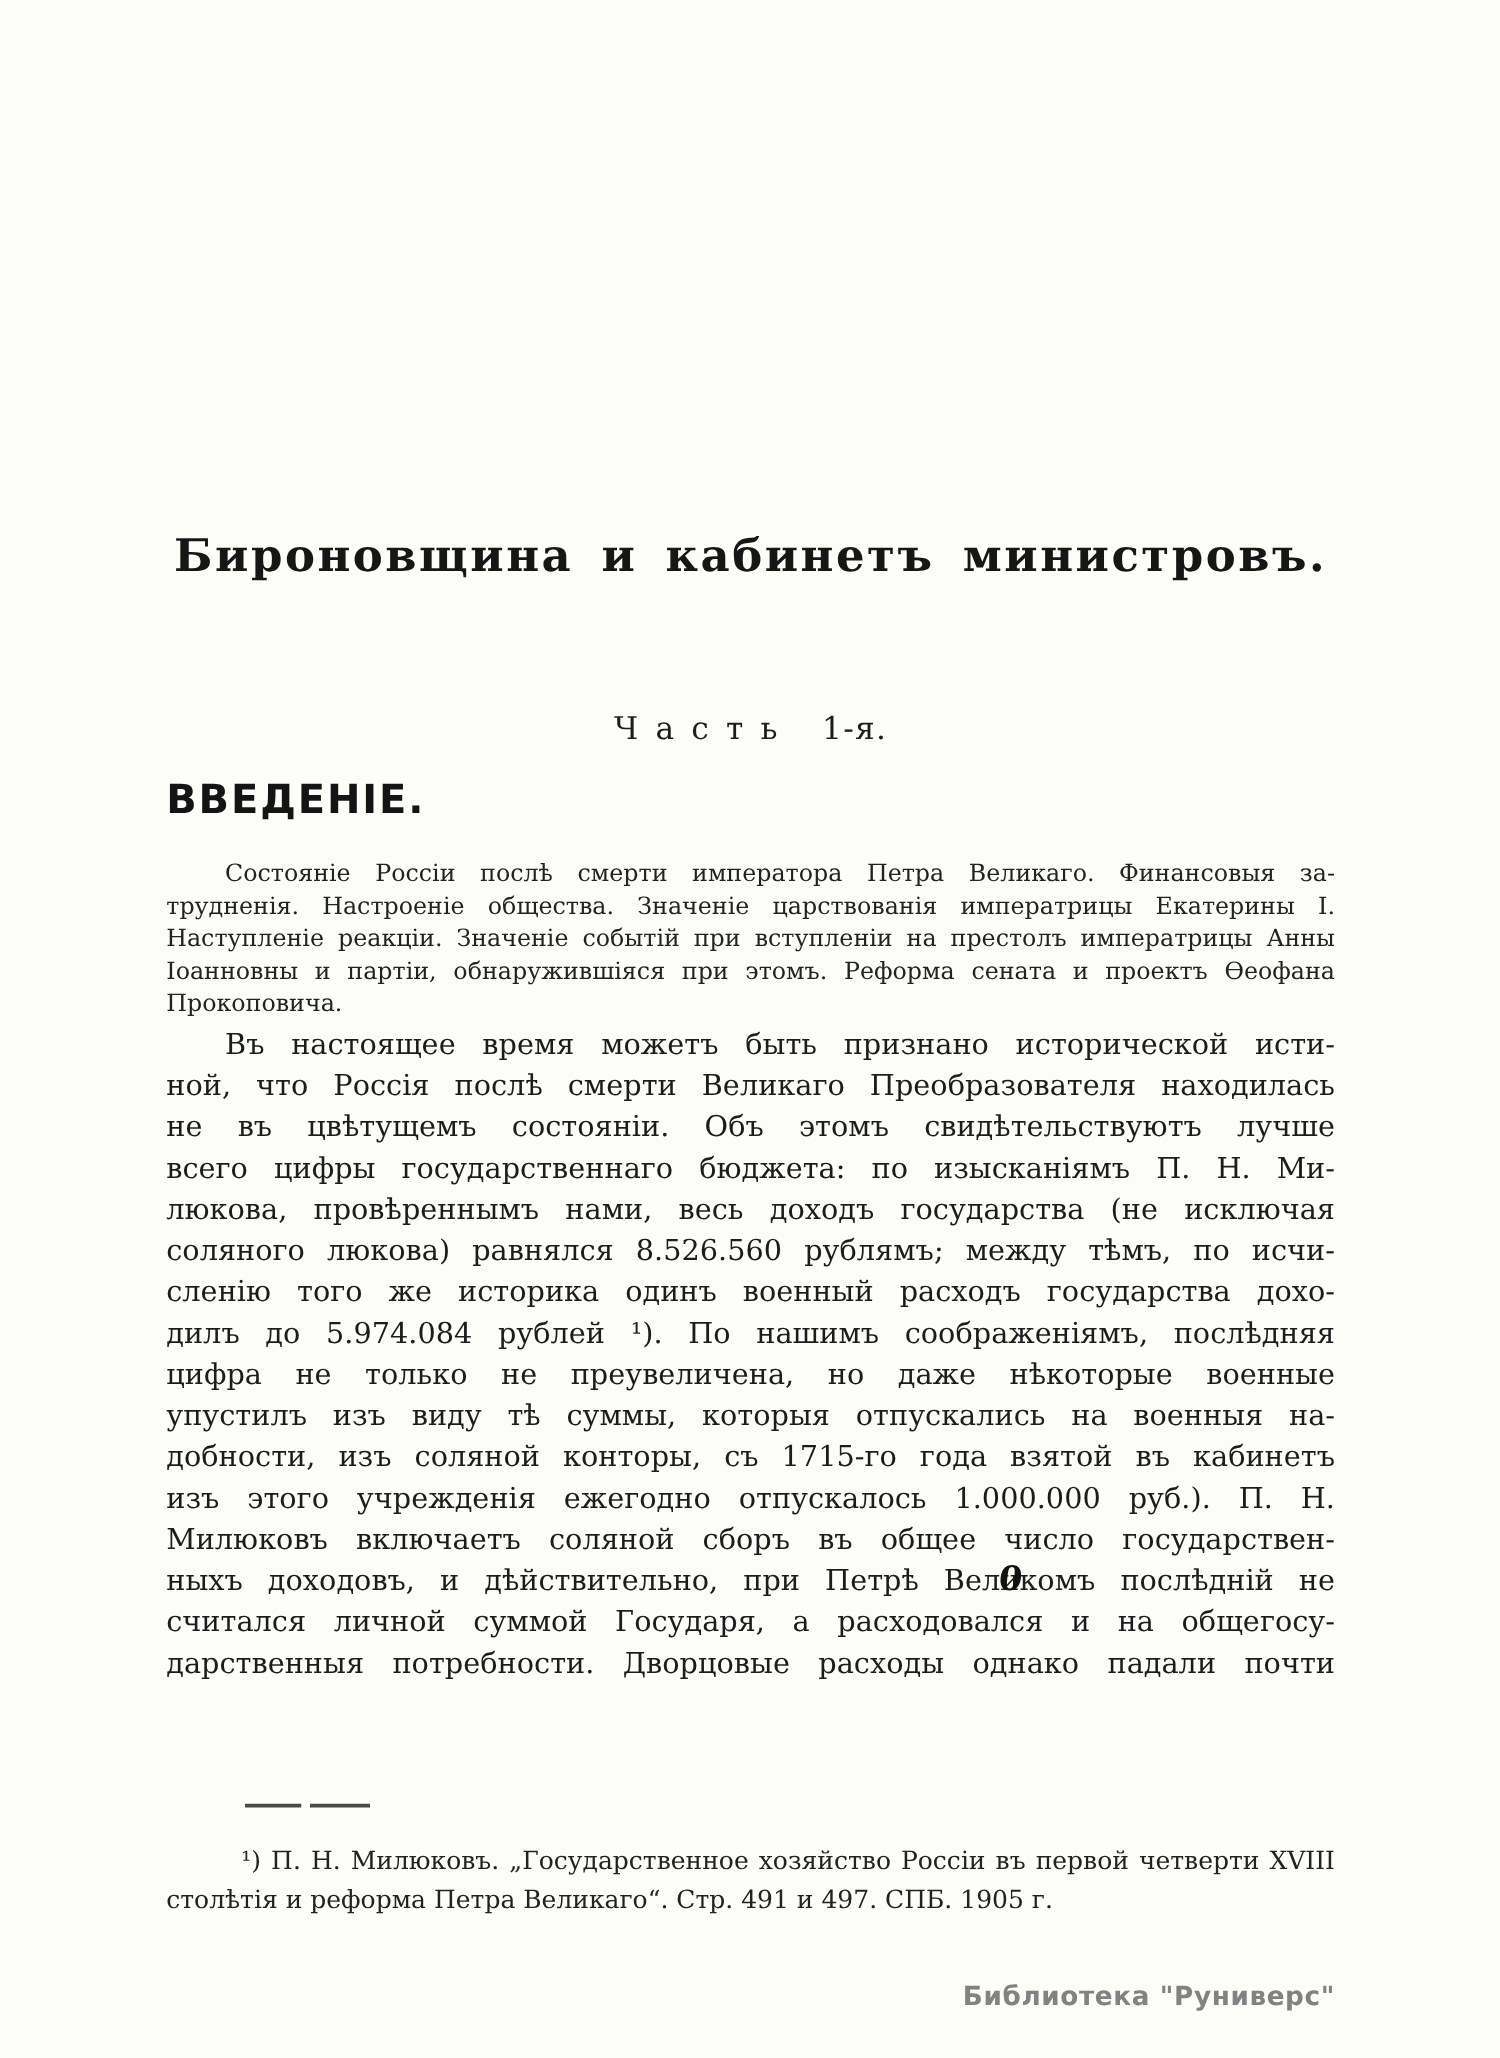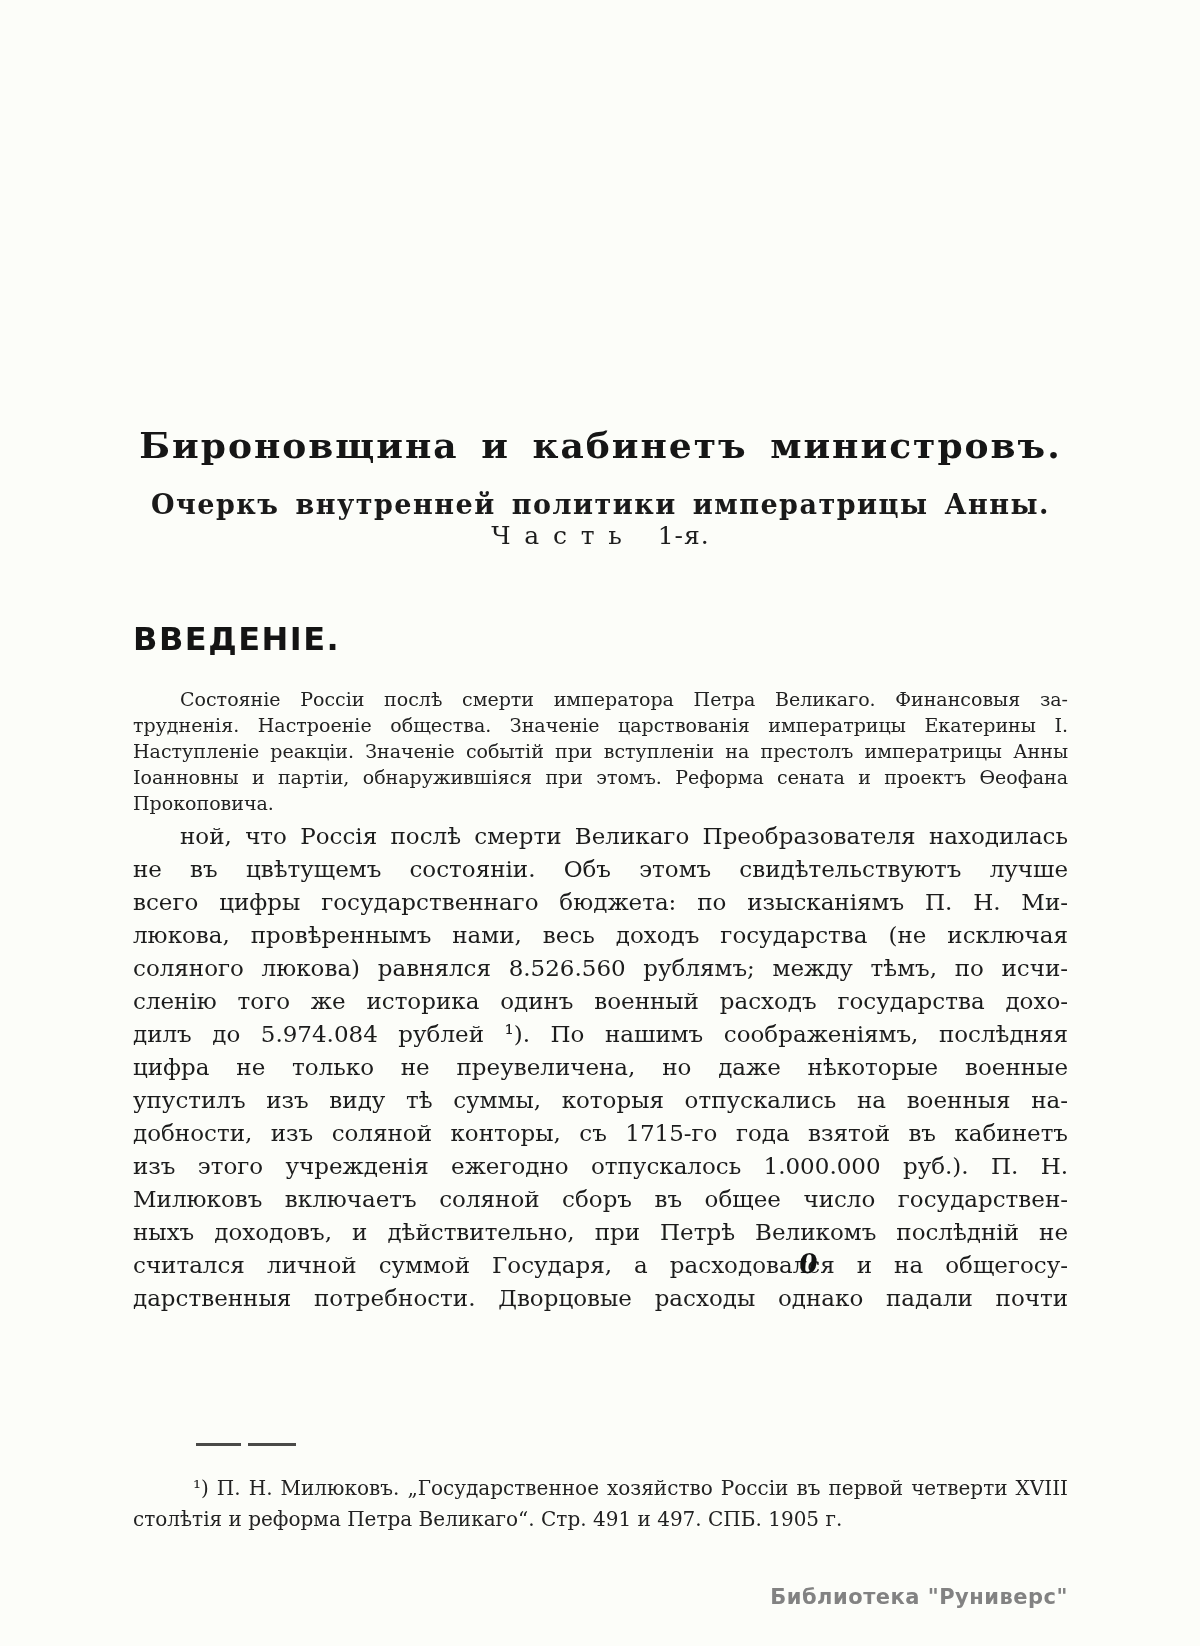--- a/index.html
+++ b/index.html
@@ -36,21 +36,21 @@
     top: 489px;
     margin: 0;
     text-align: center;
     font-size: 27px;
     font-weight: bold;
     letter-spacing: 1.5px;
     word-spacing: 5px;
     color: #1a1a1a;
   }
   .part {
-    top: 521px;
+    top: 568px;
     margin: 0;
     text-align: center;
     font-size: 25px;
     color: #1d1d1d;
   }
   .part .part-word {
     letter-spacing: 0.55em;
   }
   .part .part-num {
     margin-left: 14px;
@@ -128,38 +128,38 @@
     letter-spacing: 0.5px;
   }
 </style>
 </head>
 <body>
 
 <div class="page">
 
   <h1 class="col title">Бироновщина и кабинетъ министровъ.</h1>
 
-  <h2 class="col subtitle">Очеркъ внутренней политики императрицы Анны.</h2>
 
   <div class="col part">
     <span class="part-word">Часть</span>
     <span class="part-num">1-я.</span>
   </div>
 
   <h3 class="col section">ВВЕДЕНІЕ.</h3>
 
   <div class="col para summary">
       <div>Состояніе Россіи послѣ смерти императора Петра Великаго. Финансовыя за-</div>
       <div>трудненія. Настроеніе общества. Значеніе царствованія императрицы Екатерины I.</div>
       <div>Наступленіе реакціи. Значеніе событій при вступленіи на престолъ императрицы Анны</div>
       <div>Іоанновны и партіи, обнаружившіяся при этомъ. Реформа сената и проектъ Ѳеофана</div>
       <div>Прокоповича.</div>
     </div>
 
   <div class="col para bodytext">
+      <div>Въ настоящее время можетъ быть признано исторической исти-</div>
       <div>ной, что Россія послѣ смерти Великаго Преобразователя находилась</div>
       <div>не въ цвѣтущемъ состояніи. Объ этомъ свидѣтельствуютъ лучше</div>
       <div>всего цифры государственнаго бюджета: по изысканіямъ П. Н. Ми-</div>
       <div>люкова, провѣреннымъ нами, весь доходъ государства (не исключая</div>
       <div>соляного люкова) равнялся 8.526.560 рублямъ; между тѣмъ, по исчи-</div>
       <div>сленію того же историка одинъ военный расходъ государства дохо-</div>
       <div>дилъ до 5.974.084 рублей ¹). По нашимъ соображеніямъ, послѣдняя</div>
       <div>цифра не только не преувеличена, но даже нѣкоторые военные</div>
       <div>упустилъ изъ виду тѣ суммы, которыя отпускались на военныя на-</div>
       <div>добности, изъ соляной конторы, съ 1715-го года взятой въ кабинетъ</div>

